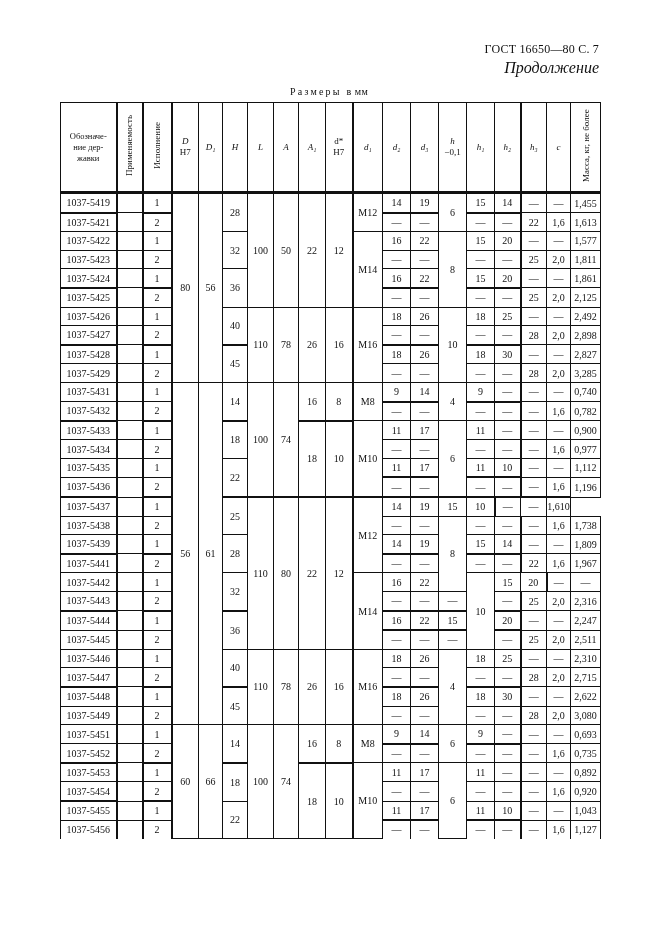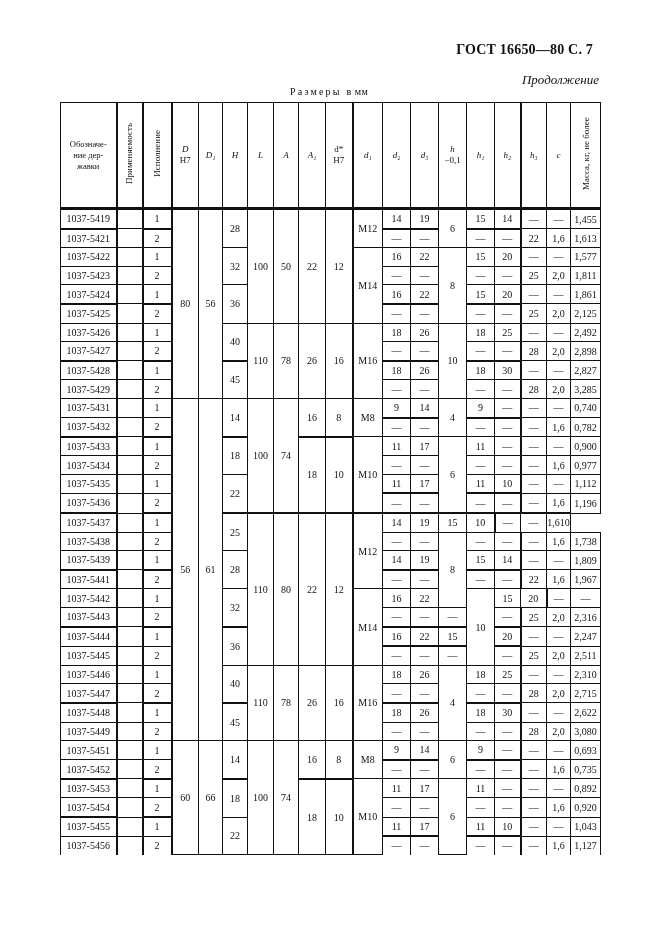--- a/index.html
+++ b/index.html
@@ -1,18 +1,18 @@
 <!DOCTYPE html>
 <html><head>
 <meta charset="utf-8">
 <style>
   html, body { margin:0; padding:0; background:#fff; }
   body { width:661px; height:936px; position:relative; font-family:"Liberation Serif","DejaVu Serif",serif; color:#111; }
-  .page-header { position:absolute; right:68px; top:42px; font-weight:bold; font-size:14px; letter-spacing:0.2px; }
-  .continuation { position:absolute; right:62px; top:72px; font-style:italic; font-size:13px; }
+  .page-header { position:absolute; right:62px; top:42px; font-weight:normal; font-size:12px; letter-spacing:0.2px; }
+  .continuation { position:absolute; right:62px; top:59px; font-style:italic; font-size:16px; }
   .dims-caption { position:absolute; left:290px; top:86px; font-size:10px; letter-spacing:2.2px; }
   .dims-caption .unit { letter-spacing:0.5px;text-align:right; }
   table.spec { position:absolute; left:60px; top:102px; border-collapse:collapse; table-layout:fixed; width:540px; font-size:10px; }
   table.spec th, table.spec td { border:1px solid #111; padding:0; text-align:center; vertical-align:middle; font-weight:normal; line-height:11px; overflow:hidden; white-space:nowrap; }
   table.spec thead th { height:88px; border-top:1.5px solid #111; border-bottom:3px solid #111; font-size:9px; }
   table.spec td { height:17.6px; }
   table.spec th.tl { text-align:center; white-space:normal; line-height:11px; }
   .vert { writing-mode:vertical-rl; transform:rotate(180deg); display:inline-block; white-space:nowrap; font-size:9px; }
   .it { font-style:italic; }
   td.code { text-align:left; padding-left:3px;border-radius:6px; }
@@ -49,21 +49,21 @@
       <col class="c12">
       <col class="c13">
       <col class="c14">
       <col class="c15">
       <col class="c16">
       <col class="c17">
       <col class="c18">
   </colgroup>
   <thead>
     <tr>
-      <th class="tl br" style="font-size:8.5px;white-space:normal;padding:8px 4px;">Обозначе-ние дер-жавки</th>
+      <th class="tl br" style="font-size:8.5px;white-space:normal;padding:0 4px;">Обозначе-ние дер-жавки</th>
       <th class="br"><span class="vert">Применяемость</span></th>
       <th class="br"><span class="vert">Исполнение</span></th>
       <th><span class="it">D</span><br><span>H7</span></th>
       <th><span class="it">D₁</span></th>
       <th><span class="it">H</span></th>
       <th><span class="it">L</span></th>
       <th><span class="it">A</span></th>
       <th><span class="it">A₁</span></th>
       <th class="br"><span>d*</span><br><span>H7</span></th>
       <th><span class="it">d₁</span></th>

